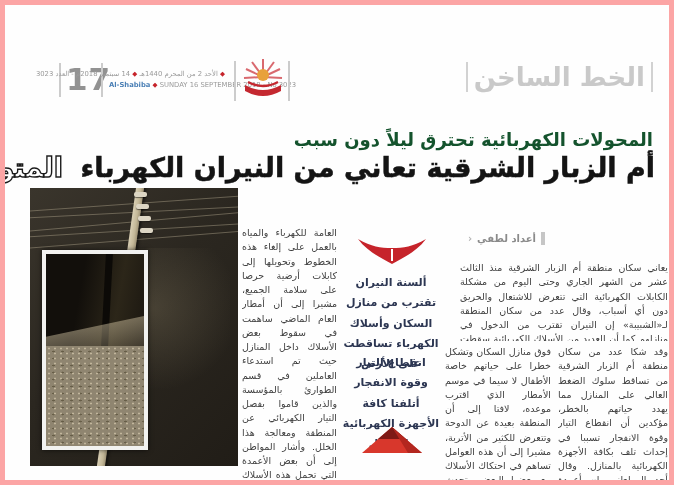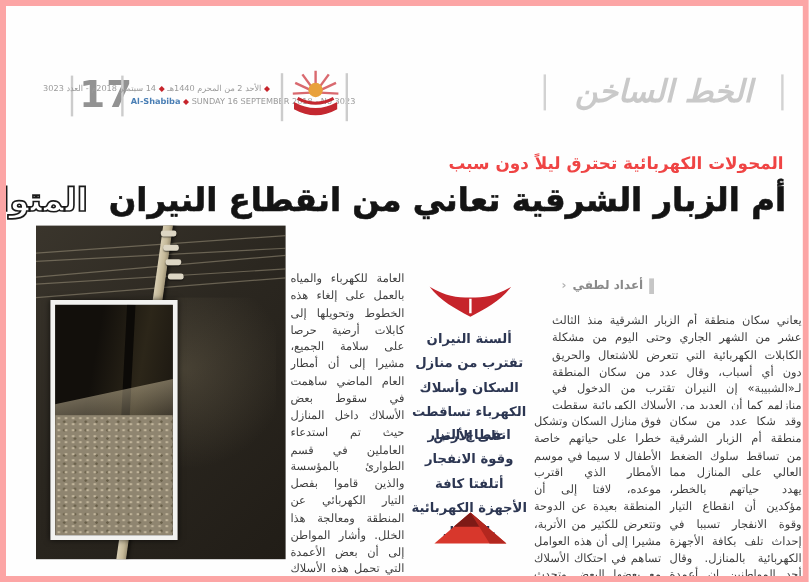--- a/index.html
+++ b/index.html
@@ -9,26 +9,26 @@
     font-family:"DejaVu Sans",sans-serif;
   }
   
   .vbar{position:absolute;width:2px;background:#cccccc;}
   .pagenum{position:absolute;left:61px;top:56px;font-size:31px;font-weight:bold;color:#929292;letter-spacing:1px;}
   .dateline{position:absolute;left:104px;top:64px;width:116px;text-align:center;line-height:1.5;}
   .dateline .ln{font-size:6.8px;color:#9a9a9a;white-space:nowrap;}
   .dateline .diamond{color:#c6242b;font-size:6.5px;}
   .dateline .brand{color:#4a7fb5;font-weight:bold;text-align:right;}
   .logo-wrap{position:absolute;left:237px;top:50px;width:42px;height:48px;}
-  .hotline{position:absolute;right:16px;top:57px;display:flex;align-items:center;gap:24px;font-style:italic;}
+  .hotline{position:absolute;right:16px;top:57px;display:flex;align-items:center;gap:6px;}
   .hotline .title{font-size:26px;color:#c9c9c9;font-weight:bold;}
   .hotline .hbar{width:2px;height:30px;background:#d2d2d2;}
   
   .kicker{position:absolute;right:16px;top:124px;width:460px;text-align:right;direction:rtl;
-    font-size:14px;font-weight:bold;color:#ef4444;z-index:6;}
+    font-size:18px;font-weight:bold;color:#14532d;z-index:6;}
   .headline{position:absolute;right:14px;top:147px;direction:rtl;white-space:nowrap;z-index:6;
     font-size:27px;font-weight:bold;color:#141414;-webkit-text-stroke:0.5px #141414;}
   .hl-outline{color:#ffffff;-webkit-text-stroke:1.4px #1a1a1a;margin-right:8px;}
   
   .photo{position:absolute;left:25px;top:183px;width:208px;height:278px;overflow:hidden;z-index:1;
     background:linear-gradient(135deg,#3a352c 0%,#2b2720 45%,#211d17 100%);}
   .wire{position:absolute;height:1px;width:320px;left:-40px;background:rgba(165,155,132,0.5);transform:rotate(-4deg);}
   .pole{position:absolute;left:108px;top:-14px;width:8px;height:330px;transform:rotate(8deg);transform-origin:top center;
     background:linear-gradient(90deg,#d9cfb4,#c4b898 60%,#9e9276);box-shadow:2px 0 3px rgba(0,0,0,0.55);}
   .insulator{position:absolute;width:13px;height:5px;border-radius:2px;background:#ddd6c4;box-shadow:0 1px 1px rgba(0,0,0,.5);}
@@ -108,21 +108,21 @@
   <div class="vbar" style="left:283px;top:56px;height:40px;"></div>
 
   <div class="hotline">
     <div class="hbar"></div>
     <div class="title">الخط الساخن</div>
     <div class="hbar"></div>
   </div>
 
   <div class="kicker">المحولات الكهربائية تحترق ليلاً دون سبب</div>
   <div class="headline">
-    <span>أم الزبار الشرقية تعاني من انقطاع النيران</span>
+    <span>أم الزبار الشرقية تعاني من النيران الكهرباء</span>
     <span class="hl-outline">المتواصل</span>
   </div>
 
   <div class="photo">
     <div class="wire" style="top:14px;"></div>
     <div class="wire" style="top:23px;transform:rotate(-3deg);"></div>
     <div class="wire" style="top:32px;transform:rotate(-5deg);"></div>
     <div class="wire" style="top:41px;transform:rotate(-3.5deg);"></div>
     <div class="wire" style="top:50px;transform:rotate(-4.5deg);"></div>
     <div class="haze"></div>

